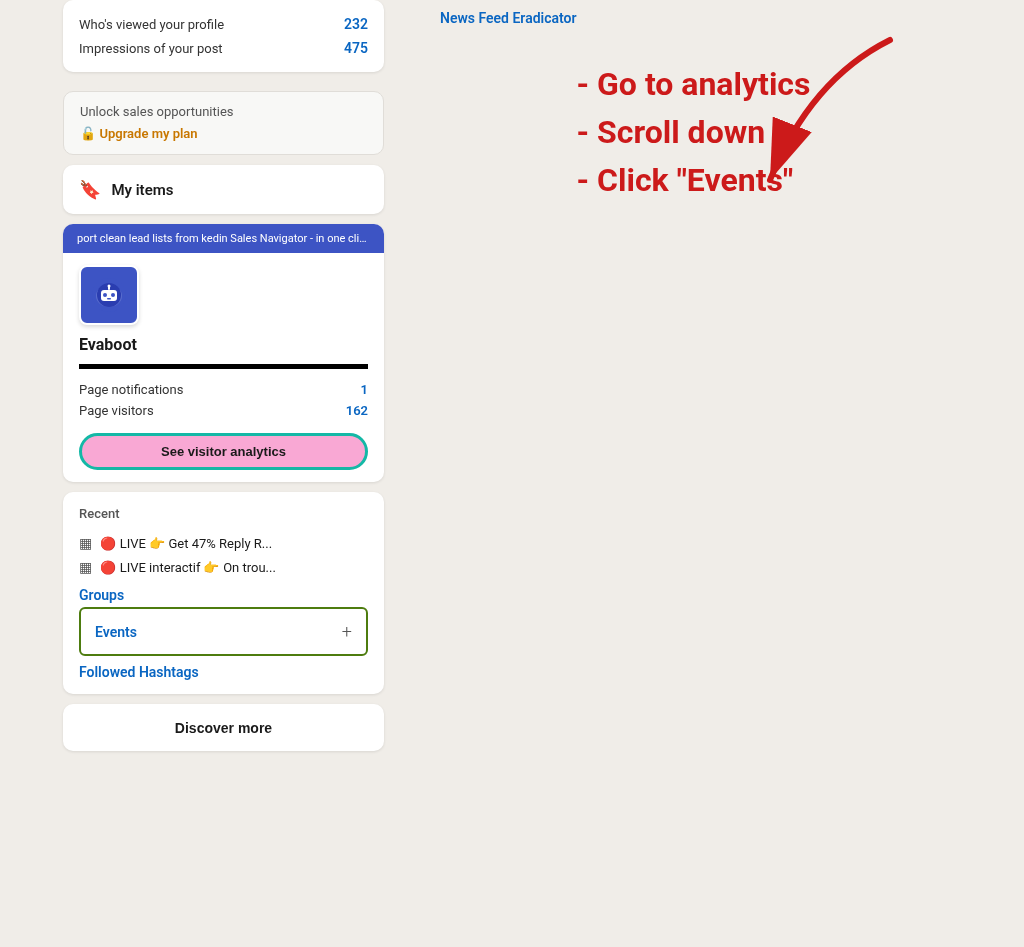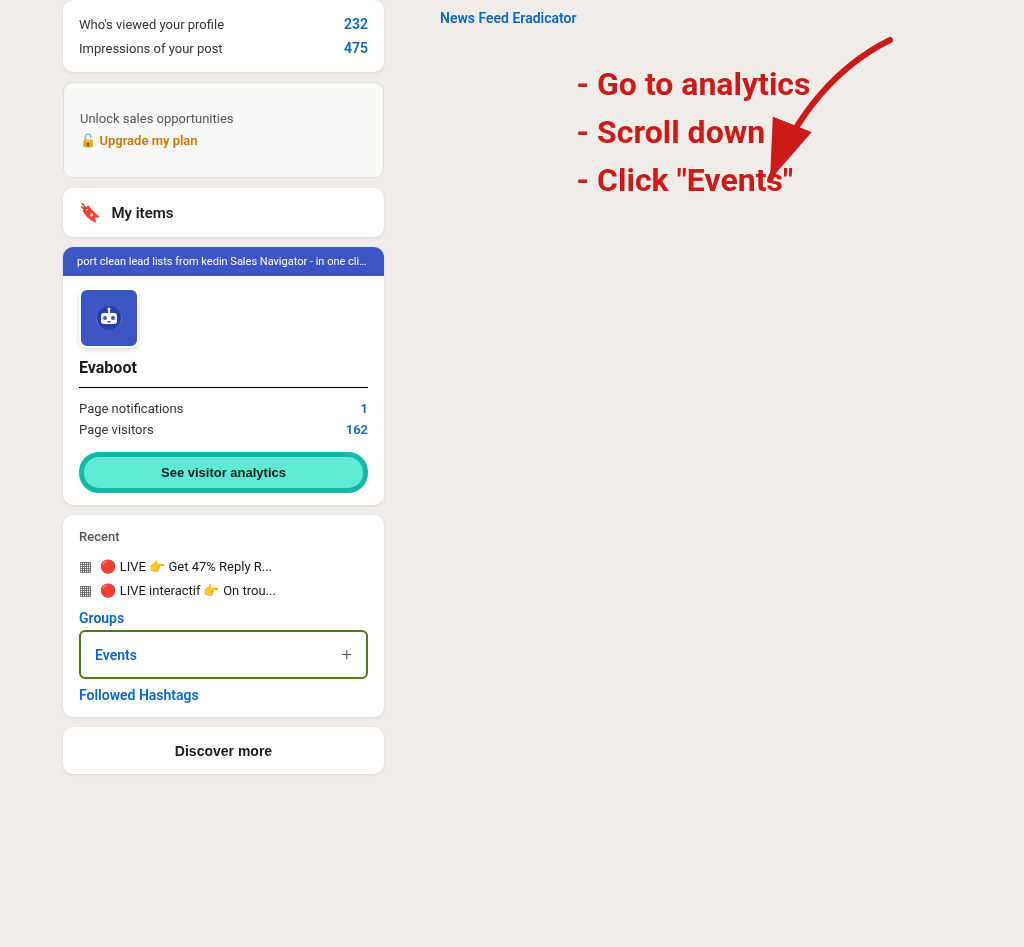--- a/index.html
+++ b/index.html
@@ -53,22 +53,23 @@
     .stat-row .stat-number {
       color: #0a66c2;
       font-weight: 600;
       font-size: 14px;
     }
 
     
     .upgrade-card {
       background: #f8f8f6;
       border-radius: 10px;
-      padding: 28px 16px;
+      padding: 12px 16px;
       border: 1px solid #e0ddd8;
+      margin-top: 9px;
     }
     .upgrade-card .upgrade-title {
       font-size: 13px;
       color: #555;
       margin-bottom: 4px;
     }
     .upgrade-card .upgrade-link {
       color: #c87700;
       font-size: 13px;
       font-weight: 600;
@@ -127,41 +128,41 @@
       height: 38px;
       position: relative;
     }
     .evaboot-name {
       font-size: 16px;
       font-weight: 700;
       color: #1a1a1a;
       margin-bottom: 10px;
     }
     .evaboot-stats {
-      border-top: 1px solid #000000;
+      border-top: 5px solid #000000;
       padding-top: 10px;
     }
     .evaboot-stat-row {
       display: flex;
       justify-content: space-between;
       align-items: center;
       padding: 3px 0;
       font-size: 13px;
       color: #333;
     }
     .evaboot-stat-row .stat-num {
       color: #0a66c2;
       font-weight: 600;
     }
     .see-analytics-btn {
       width: 100%;
       margin-top: 12px;
       padding: 8px;
-      border: 5px solid #14b8a6;
-      background: #5eead4;
+      border: 3px solid #14b8a6;
+      background: #f9a8d4;
       border-radius: 20px;
       font-size: 13px;
       font-weight: 600;
       color: #1a1a1a;
       cursor: pointer;
       text-align: center;
     }
 
     
     .recent-card {

